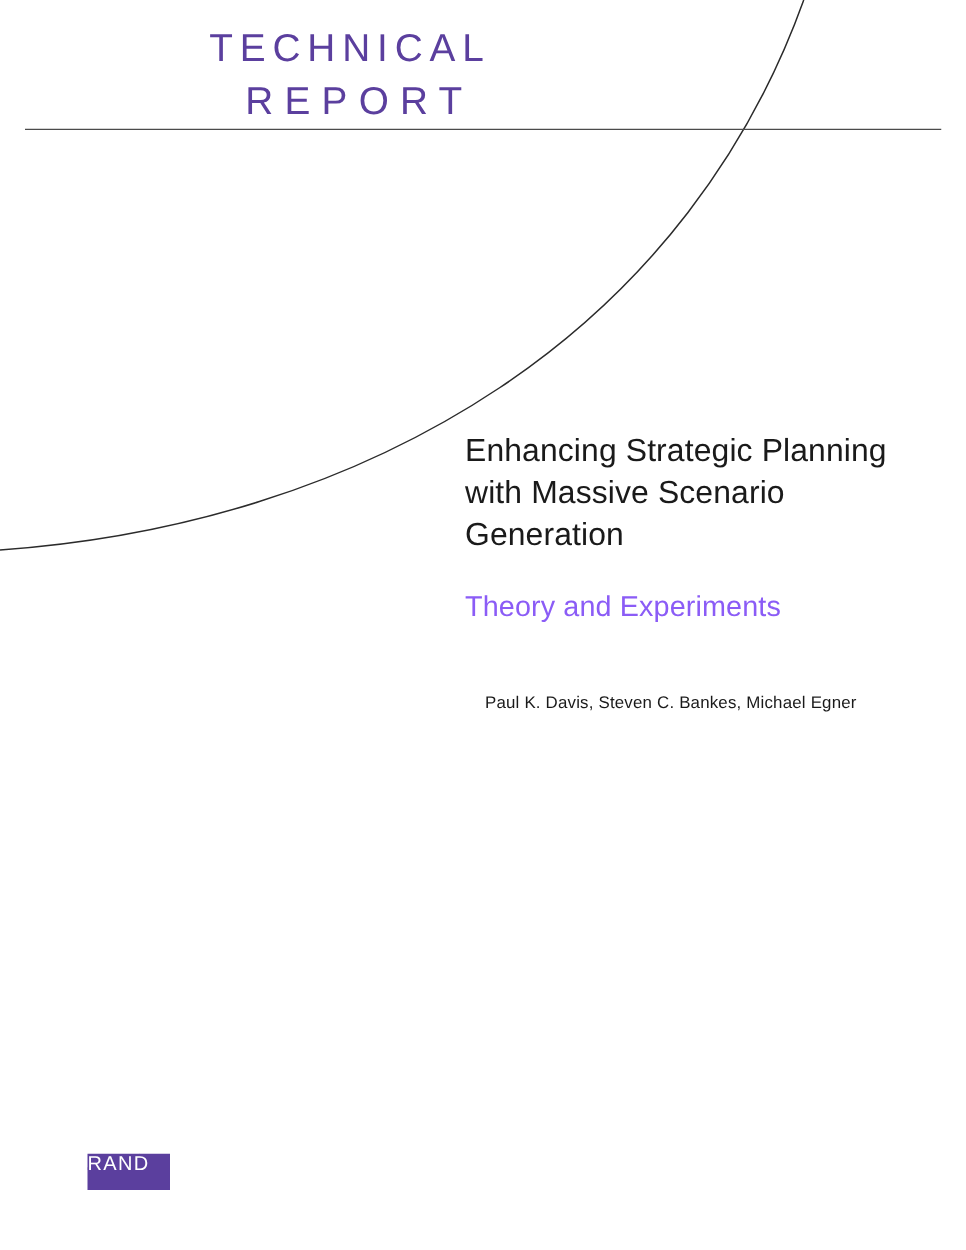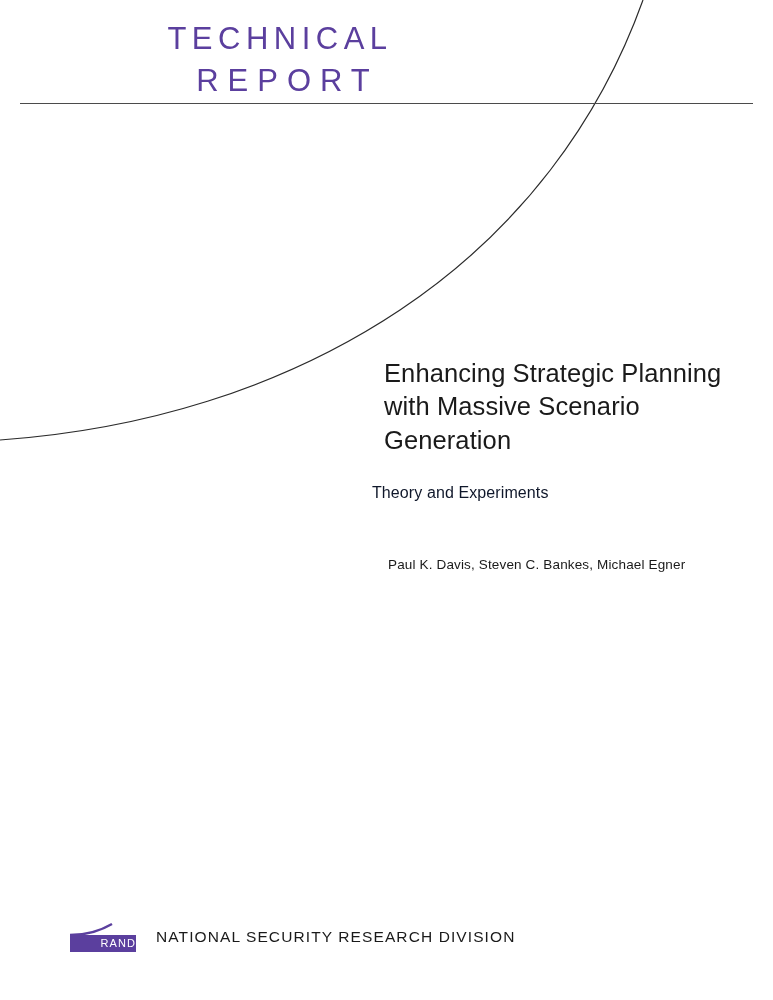--- a/index.html
+++ b/index.html
@@ -73,27 +73,27 @@
     left: 372px;
     top: 345px;
     width: 370px;
     z-index: 3;
   }
   .doc-title {
     font-size: 25.5px;
     line-height: 1.31;
     color: #1a1a1a;
     font-weight: 400;
-    margin: 12px;
+    margin: 0;
     letter-spacing: 0.1px;
   }
   .doc-subtitle {
-    font-size: 16px;
+    font-size: 23px;
     line-height: 1.3;
-    color: #0f172a;
+    color: #8b5cf6;
     font-weight: 400;
     margin: 26px 0 0 0;
     letter-spacing: 0.1px;
   }
   .doc-authors {
     font-size: 13.5px;
     line-height: 1.4;
     color: #1a1a1a;
     font-weight: 400;
     margin: 52px 0 0 16px;
@@ -113,26 +113,26 @@
     width: 66px;
     height: 30px;
     position: relative;
     display: block;
   }
   .rand-logo .wordmark {
     position: absolute;
     left: 0;
     bottom: 0;
     width: 66px;
-    height: 17px;
+    height: 29px;
     background: #5b3f9e;
     color: #ffffff;
-    font-size: 11px;
+    font-size: 16px;
     letter-spacing: 1.1px;
-    text-align: right;
+    text-align: left;
     line-height: 17px;
     font-weight: 400;
   }
   .rand-logo .swoosh {
     position: absolute;
     left: 0;
     top: 0;
     width: 66px;
     height: 14px;
   }
@@ -167,16 +167,15 @@
     <p class="doc-authors">Paul K. Davis, Steven C. Bankes, Michael Egner</p>
   </div>
 
   <div class="footer">
     <div class="rand-logo">
       <svg class="swoosh" viewBox="0 0 66 14" preserveAspectRatio="none">
         <path d="M 0 13 C 16 13, 30 9, 42 2" fill="none" stroke="#5b3f9e" stroke-width="2.4"></path>
       </svg>
       <div class="wordmark">RAND</div>
     </div>
-    <div class="division">NATIONAL SECURITY RESEARCH DIVISION</div>
   </div>
 
 </div>
 
 </body></html>

